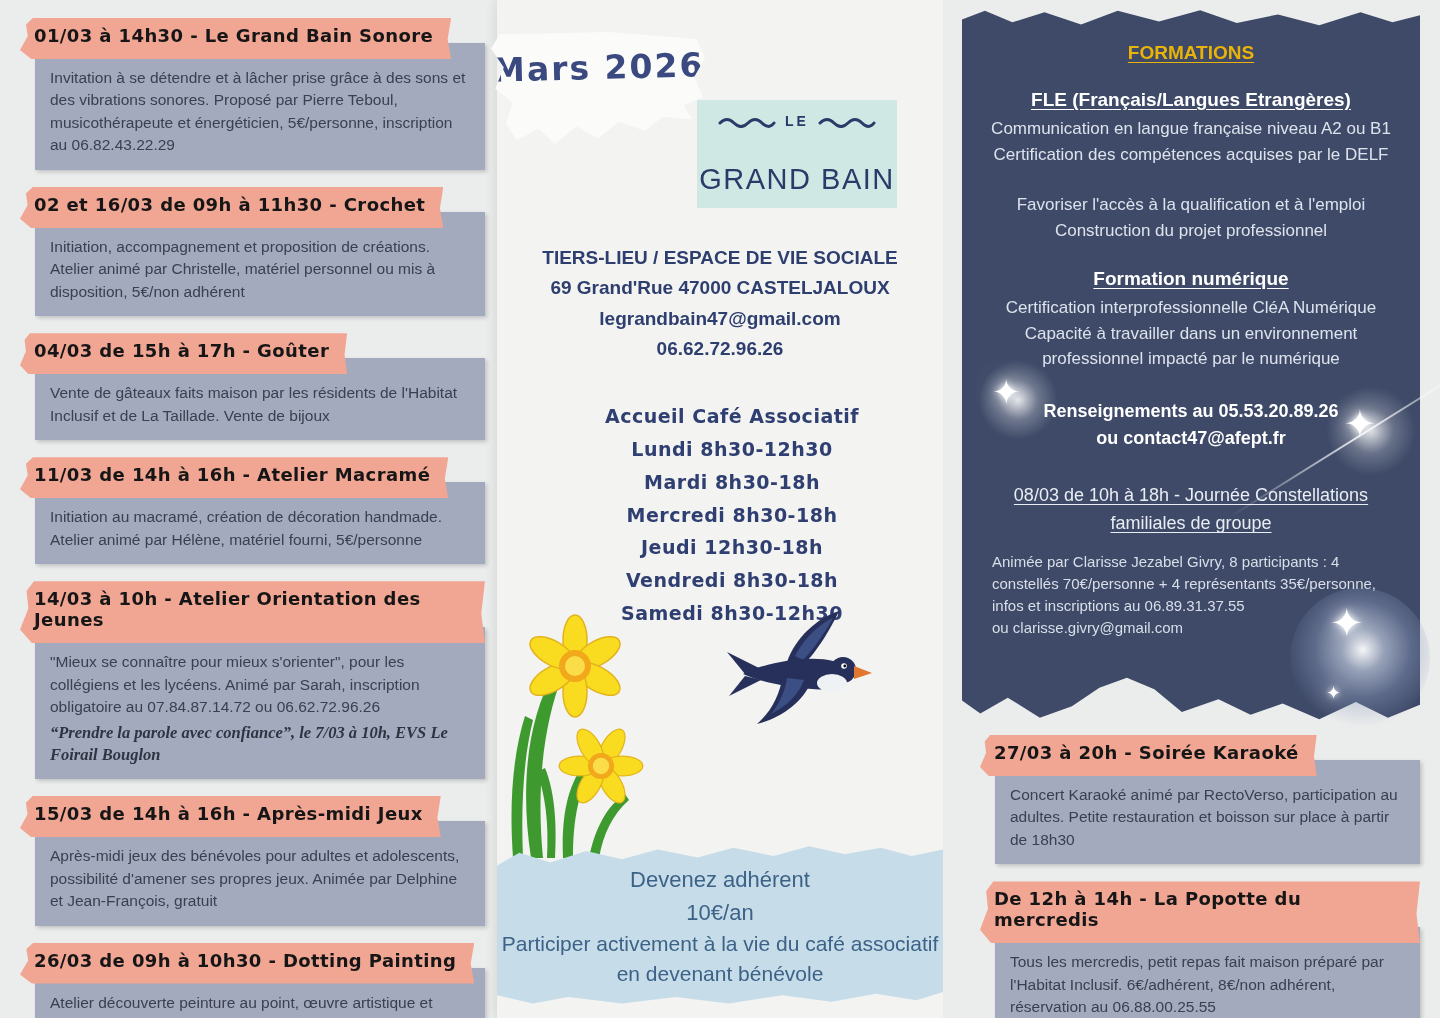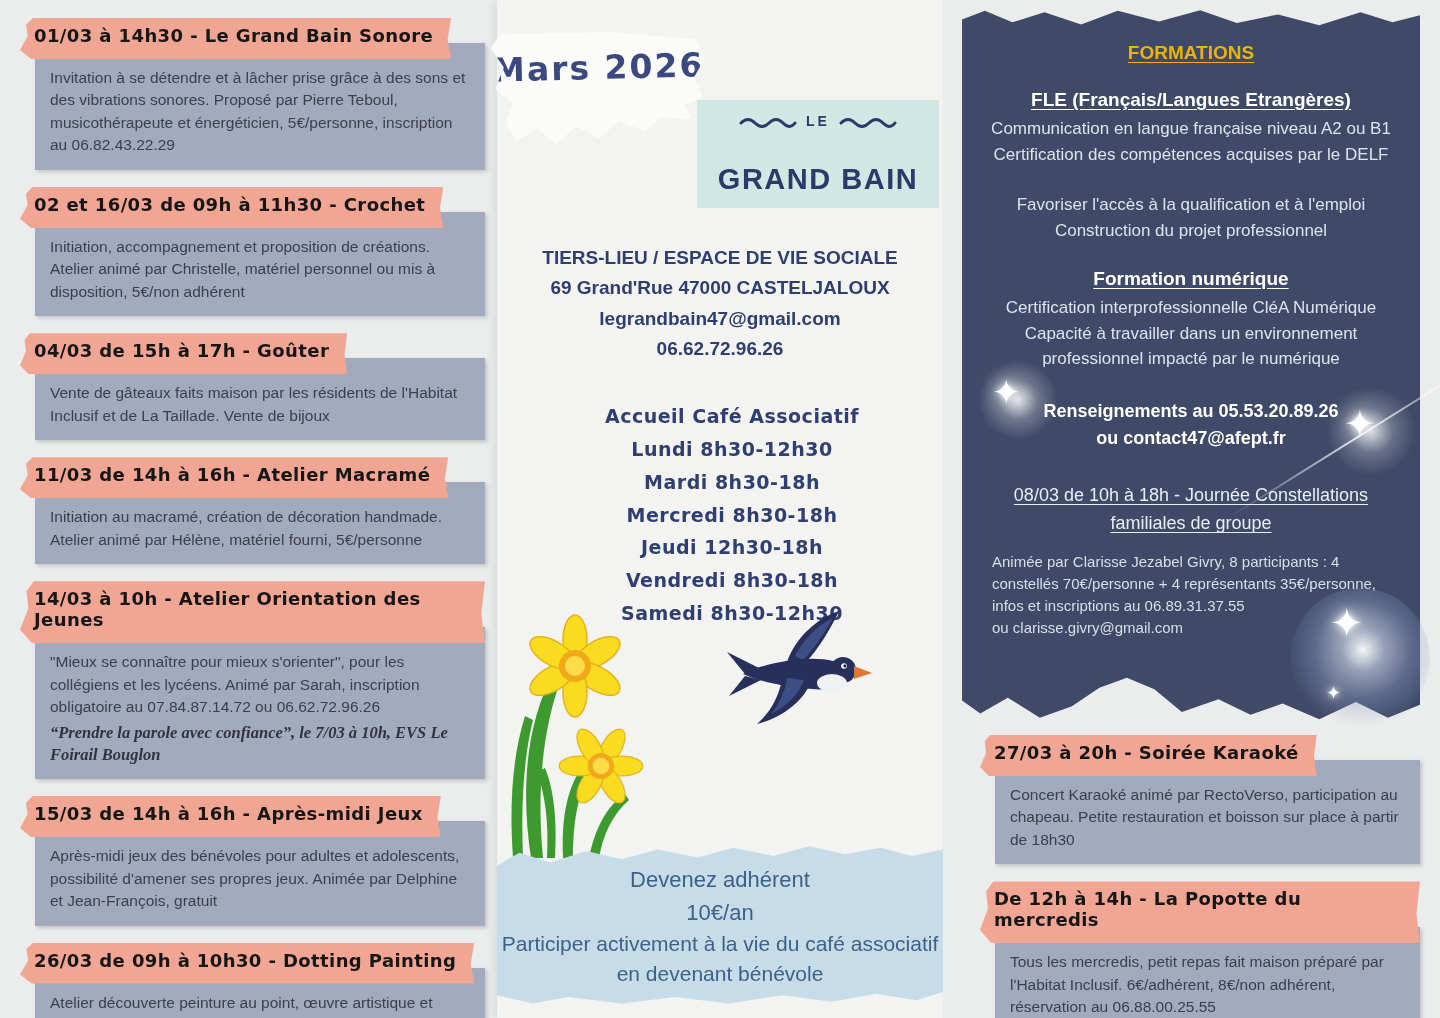--- a/index.html
+++ b/index.html
@@ -31,26 +31,26 @@
   
   .mars-paper {
     position:absolute; z-index:1; left:-6px; top:32px; width:214px; height:118px; background:#fbfbf9;
     clip-path:polygon(4% 2%, 55% 0%, 96% 6%, 100% 22%, 95% 38%, 99% 55%, 90% 62%, 94% 74%, 80% 72%, 72% 84%, 60% 76%, 50% 90%, 40% 80%, 30% 95%, 22% 82%, 12% 92%, 7% 78%, 10% 60%, 2% 48%, 6% 30%, 0% 14%);
     filter:drop-shadow(2px 3px 4px rgba(0,0,0,.28));
     text-align:center; padding-top:16px;
   }
   .mars-title { font-family:"DejaVu Sans", sans-serif; font-weight:700; font-size:33px; color:#3a4a80; letter-spacing:2px; transform:rotate(-1.5deg); display:inline-block; }
 
   .logo-box {
-    position:absolute; z-index:2; left:200px; top:100px; width:242px; height:108px; background:#cfe8e3;
+    position:absolute; z-index:2; left:200px; top:100px; width:200px; height:108px; background:#cfe8e3;
     display:flex; flex-direction:column; align-items:center; justify-content:center; gap:2px;
   }
   .logo-row { display:flex; align-items:center; gap:9px; }
   .logo-le { font-weight:700; font-size:14px; letter-spacing:3px; color:#2b3a68; }
-  .logo-name { font-weight:700; font-size:29px; letter-spacing:1.5px; color:#2b3a68;margin-top:32px; }
+  .logo-name { font-weight:400; font-size:29px; letter-spacing:1.5px; color:#2b3a68;margin-top:32px; }
 
   .address { position:absolute; left:0; width:100%; top:243px; text-align:center; color:#2d3e6f; font-weight:700; font-size:19px; line-height:1.6; }
   .hours   { position:absolute; left:0; width:100%; top:400px; text-align:center; color:#2f3f72; font-family:"DejaVu Sans", sans-serif; font-weight:700; font-size:19px; line-height:1.73; letter-spacing:.5px;padding-left:24px; }
 
   .daffodils { position:absolute; left:4px; top:606px; z-index:1; }
   .swallow   { position:absolute; left:228px; top:610px; z-index:1; }
 
   .join-box {
     position:absolute; z-index:3; left:0; top:843px; width:100%; height:162px; background:#c6dce8;
     clip-path:polygon(0 14%, 5% 6%, 12% 12%, 20% 5%, 28% 10%, 36% 4%, 45% 9%, 53% 3%, 62% 8%, 70% 2%, 78% 7%, 86% 3%, 93% 8%, 100% 4%, 100% 92%, 94% 97%, 85% 93%, 75% 98%, 64% 94%, 52% 99%, 40% 95%, 28% 99%, 16% 95%, 8% 99%, 0 94%);
@@ -281,21 +281,21 @@
       <div class="p-details">
         <div>Animée par Clarisse Jezabel Givry, 8 participants : 4 constellés 70€/personne + 4 représentants 35€/personne, infos et inscriptions au 06.89.31.37.55</div>
         <div>ou clarisse.givry@gmail.com</div>
       </div>
     </div>
 
     <div class="right-events">
       <div class="event">
         <div class="tape"><span>27/03 à 20h - Soirée Karaoké</span></div>
         <div class="card">
-            <p>Concert Karaoké animé par RectoVerso, participation au chapeau. Petite restauration et boisson sur place à partir de 18h30</p>
+            <p>Concert Karaoké animé par RectoVerso, participation au adultes. Petite restauration et boisson sur place à partir de 18h30</p>
           </div>
       </div>
       <div class="event">
         <div class="tape"><span>De 12h à 14h - La Popotte du mercredis</span></div>
         <div class="card">
             <p>Tous les mercredis, petit repas fait maison préparé par l'Habitat Inclusif. 6€/adhérent, 8€/non adhérent, réservation au 06.88.00.25.55</p>
           </div>
       </div>
     </div>
 

